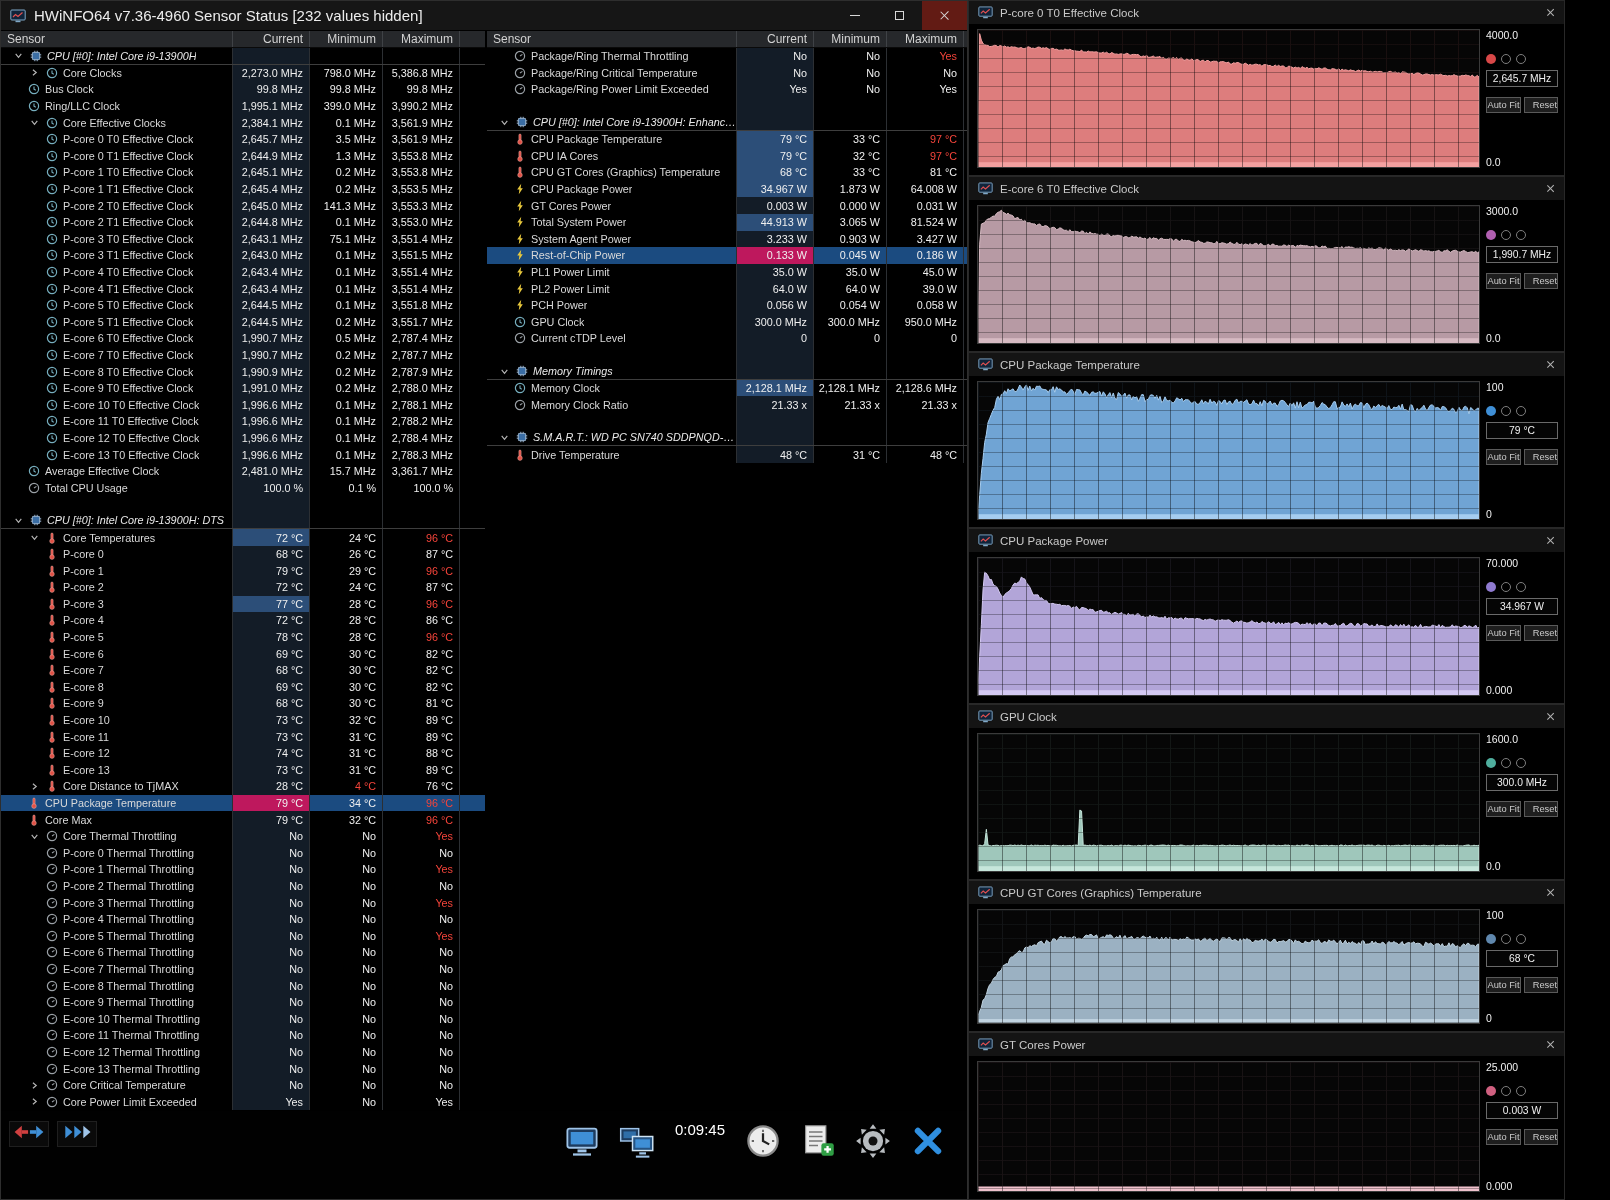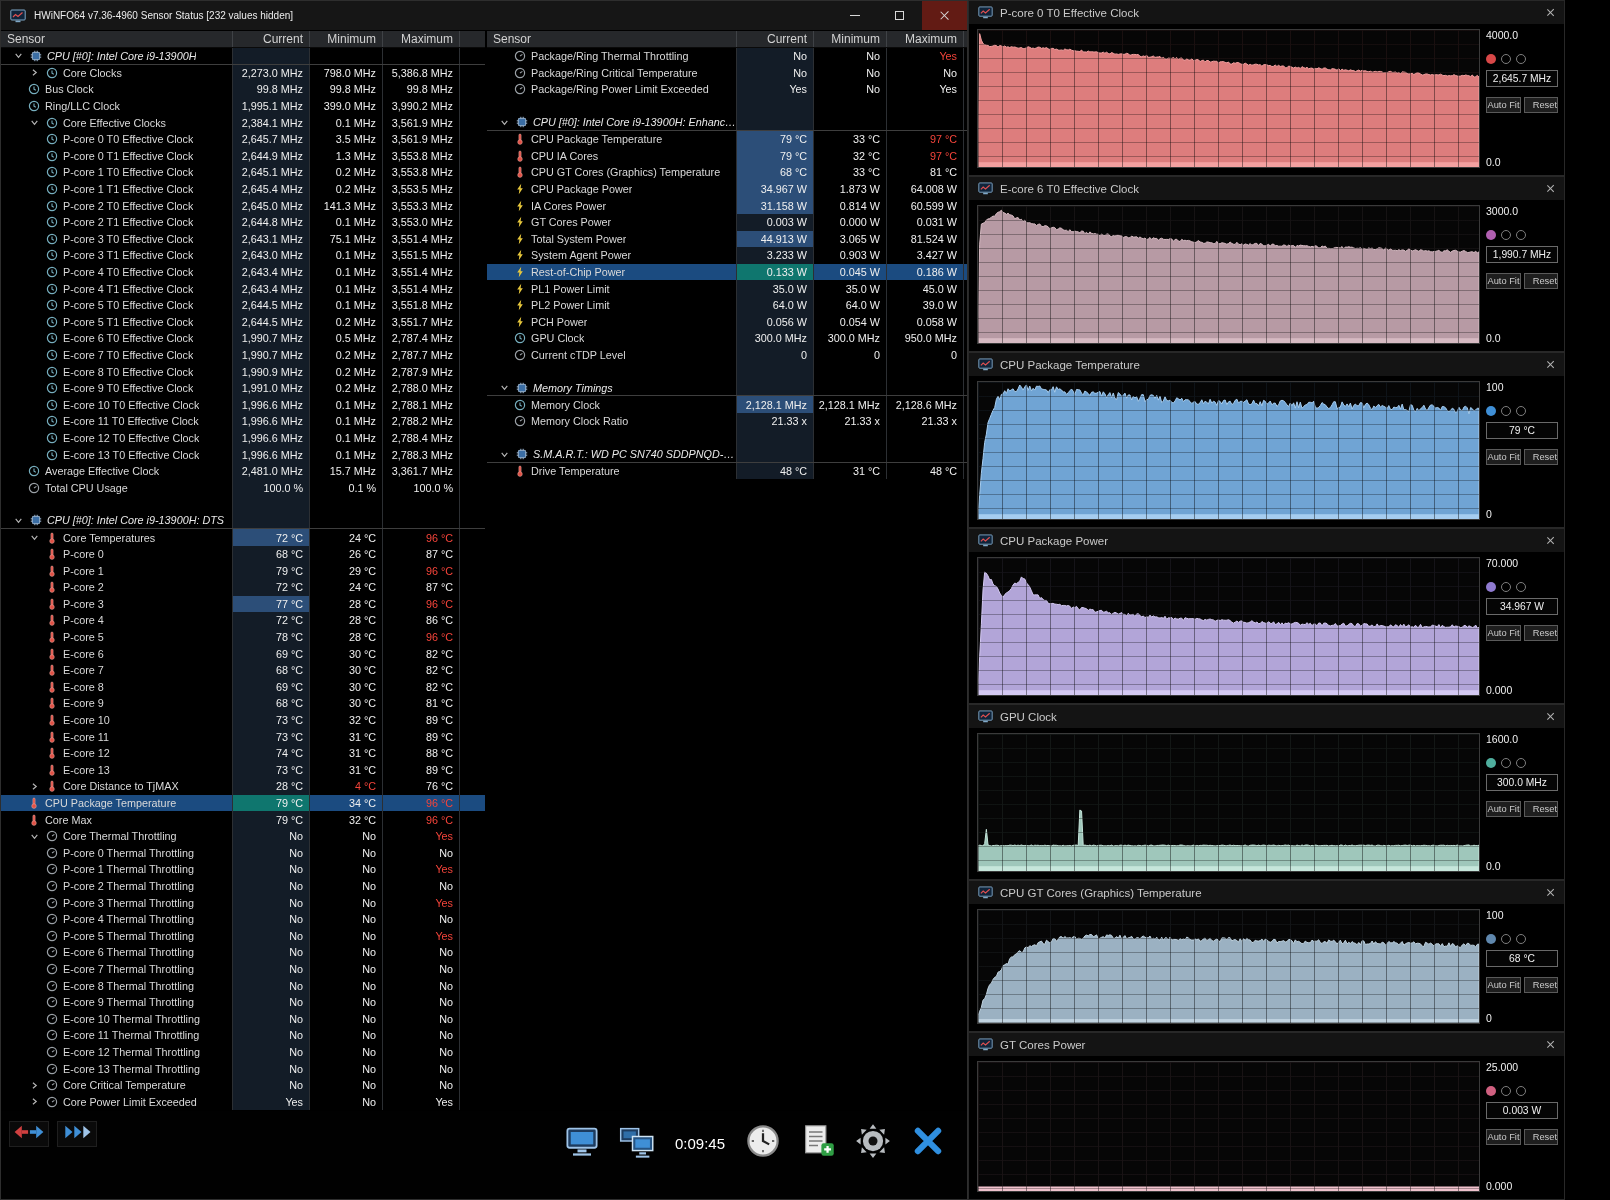--- a/index.html
+++ b/index.html
@@ -4,21 +4,21 @@
 <style>
   *{box-sizing:border-box;margin:0;padding:0}
   html,body{width:1610px;height:1200px;background:#000;overflow:hidden;
     font-family:"Liberation Sans","DejaVu Sans",sans-serif;color:#e6e6e6;position:relative}
   
   .mainwin{position:absolute;left:0;top:0;width:968px;height:1200px;background:#030303;
     border:1px solid #2e2e2e;display:flex;flex-direction:column}
   .titlebar{height:30px;flex:none;background:#161616;display:flex;align-items:center;
     padding-left:9px;gap:8px;border-bottom:1px solid #000}
   .ticon svg{width:16px;height:14px;display:block}
-  .title{font-size:10px;color:#ececec;white-space:nowrap}
+  .title{font-size:15px;color:#ececec;white-space:nowrap}
   .wincontrols{margin-left:auto;display:flex;height:100%}
   .winbtn{width:45px;height:100%;display:flex;align-items:center;justify-content:center}
   .minglyph{width:10px;height:1.5px;background:#d8d8d8}
   .maxglyph{width:9px;height:9px;border:1.2px solid #d8d8d8}
   .winbtn.close{background:#621b14}
   .xglyph{position:relative;width:11px;height:11px;display:inline-block}
   .xglyph::before,.xglyph::after{content:"";position:absolute;left:5px;top:0;width:1.4px;height:11px;background:#d8d8d8}
   .xglyph::before{transform:rotate(45deg)}
   .xglyph::after{transform:rotate(-45deg)}
   
@@ -46,29 +46,29 @@
     border-left:1px solid #2c2f33;height:100%;white-space:nowrap}
   .w1{width:77px;flex:none}
   .w2{width:73px;flex:none}
   .w3{width:77px;flex:none}
   .tailL{width:26px;flex:none;padding:0}
   .tailR{width:4px;flex:none;padding:0}
   .ccur{background:#131c27}
   .hc{background:#2c4e78}
   .red{color:#f4443a}
   .sel{background:#1b4b80}
-  .sel .ccur{background:#0f766e}
+  .sel .ccur{background:#be185d}
   .hval{color:#d2d2d2;background:none;border-left:1px solid #3f4246}
   
   .toolbar{height:88px;flex:none;display:flex;align-items:flex-start;padding-top:10px;background:#010101}
   .navgroup{display:flex;gap:8px;padding-left:8px}
   .navbtn{width:40px;height:26px;display:flex;align-items:center;justify-content:center;
     background:#0a0a0a;border:1px solid #1f1f1f}
   .navbtn svg{width:34px;height:18px}
-  .toolgroup{margin-left:auto;display:flex;align-items:center;gap:9px;padding-right:16px}
+  .toolgroup{margin-left:auto;display:flex;align-items:flex-start;gap:9px;padding-right:16px}
   .toolbtn{width:46px;height:44px;display:flex;align-items:center;justify-content:center}
   .toolbtn svg{width:36px;height:36px}
   .clocktext{font-size:15px;color:#fff;min-width:62px;text-align:center}
   
   #graphs{position:absolute;left:968px;top:0;width:642px;height:1200px;background:#000;
     display:flex;flex-direction:column}
   .gwin{width:597px;flex:none;background:#000;border:1px solid #282828;display:flex;flex-direction:column;overflow:hidden}
   .gtitle{height:23px;flex:none;display:flex;align-items:center;gap:7px;padding:0 9px;
     background:#141414;color:#c9c9c9;font-size:11.5px;white-space:nowrap}
   .gticon svg{width:15px;height:13px;display:block}
@@ -1316,34 +1316,20 @@
             <div class="cval w3">64.008 W</div>
             <div class="cval tailR"></div>
           </div>
           <div class="trow">
             <div class="cname">
               <div class="ricon">
                 <svg viewBox="0 0 12 12">
                   <path d="M7.2 0.8 3.2 6.6h2.2L4.8 11.2 8.8 5.2H6.6z" fill="#e8c83c"></path>
                 </svg>
               </div>
-              <div class="label">IA Cores Power</div>
-            </div>
-            <div class="cval ccur w1 hc">31.158 W</div>
-            <div class="cval w2">0.814 W</div>
-            <div class="cval w3">60.599 W</div>
-            <div class="cval tailR"></div>
-          </div>
-          <div class="trow">
-            <div class="cname">
-              <div class="ricon">
-                <svg viewBox="0 0 12 12">
-                  <path d="M7.2 0.8 3.2 6.6h2.2L4.8 11.2 8.8 5.2H6.6z" fill="#e8c83c"></path>
-                </svg>
-              </div>
               <div class="label">GT Cores Power</div>
             </div>
             <div class="cval ccur w1">0.003 W</div>
             <div class="cval w2">0.000 W</div>
             <div class="cval w3">0.031 W</div>
             <div class="cval tailR"></div>
           </div>
           <div class="trow">
             <div class="cname">
               <div class="ricon">

